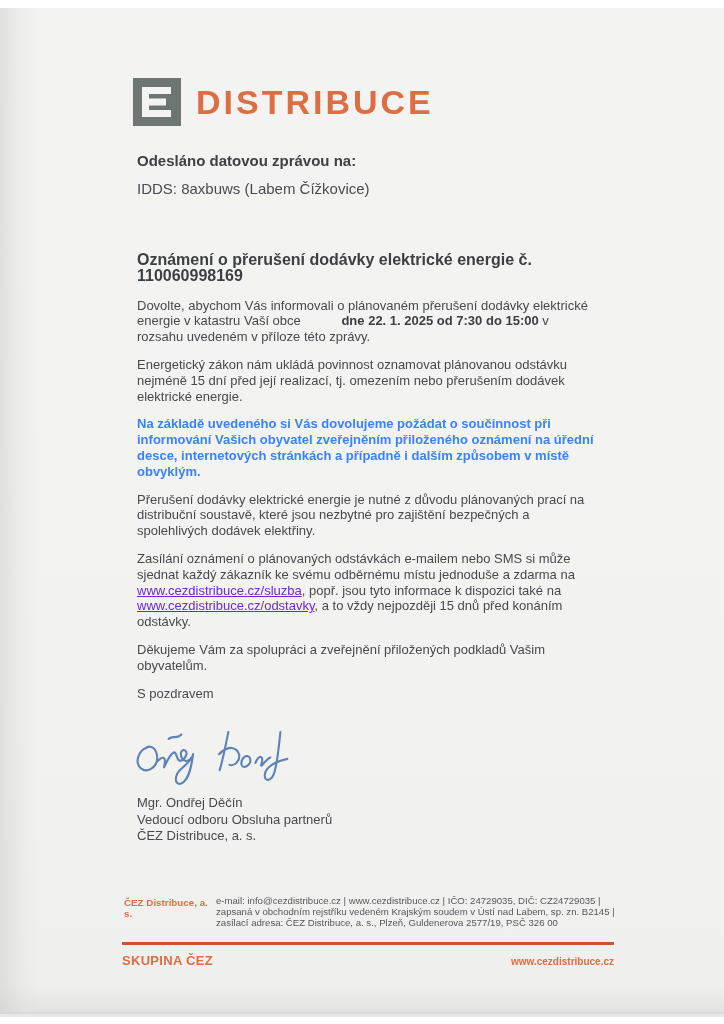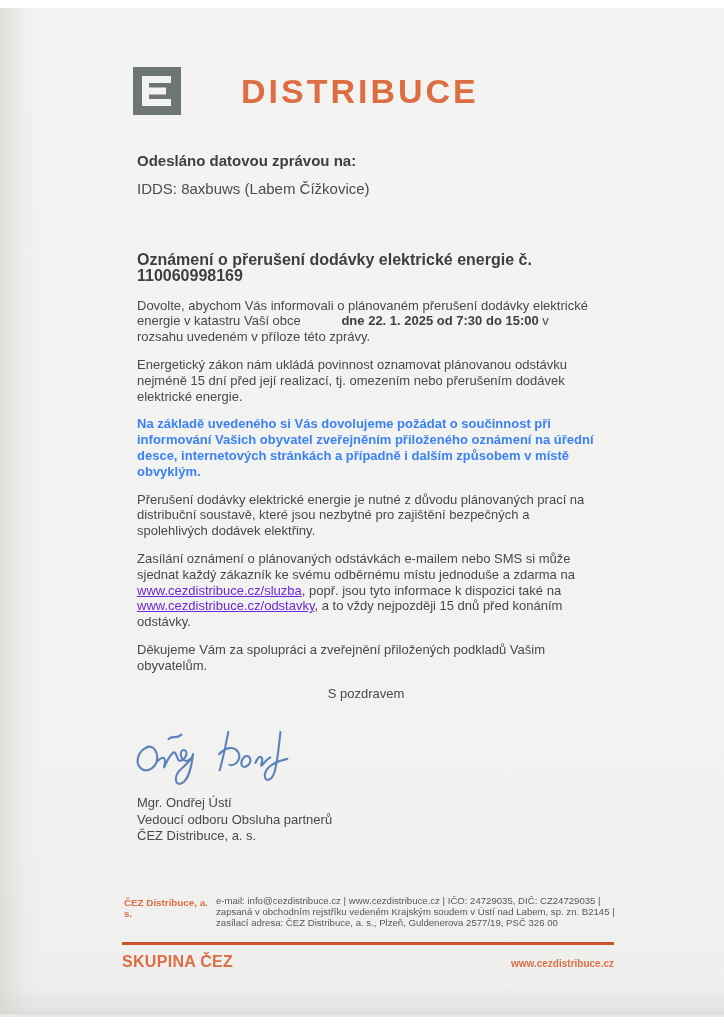--- a/index.html
+++ b/index.html
@@ -19,21 +19,21 @@
       linear-gradient(180deg, #f3f3f1 0%, #f2f2f0 70%, #efefed 97%, #e2e2e0 100%);
   }
   .scan-bottom-edge {
     position: absolute;
     left: 0; top: 1012px; width: 724px; height: 5px;
     background: #d7d7d5;
     opacity: .6;
   }
 
   
-  .brand { position: absolute; left: 133px; top: 67px; display: flex; align-items: center; gap: 45px; }
+  .brand { position: absolute; left: 133px; top: 78px; display: flex; align-items: center; }
   .brand-logo { width: 48px; height: 48px; display: block; }
   .brand-word {
     margin-left: 15px;
     font-size: 34px;
     font-weight: bold;
     letter-spacing: 3px;
     color: #dd6e44;
   }
 
   
@@ -42,21 +42,21 @@
   .sent-recipient { font-weight: normal; color: #494d50; }
 
   
   .letter-body { position: absolute; left: 137px; top: 252px; width: 458px; font-size: 13px; line-height: 15.8px; color: #464a4d; }
   .subject { font-size: 16px; font-weight: bold; color: #3c4043; margin-bottom: 14px; }
   .letter-body p { margin-bottom: 12px; }
   .para-bold { font-weight: bold; color: #3b82f6; }
   .inline-bold { font-weight: bold; color: #3c4043; margin-left: 37px; }
   .doc-link { color: #6d28d9; text-decoration: underline; cursor: pointer; }
   .thanks { margin-bottom: 33px; }
-  .salutation { margin-bottom: 8px; text-align: center; }
+  .salutation { margin-bottom: 8px; }
 
   
   .signature-wrap { margin: 0 0 6px -6px; height: 76px; }
   .signature-wrap svg { transform: rotate(-2deg); }
 
   .signer-block { line-height: 16.5px; color: #464a4d; }
 
   
   .footer-company-label {
     position: absolute; left: 124px; top: 897px; width: 88px;
@@ -67,21 +67,21 @@
     font-size: 9.6px; line-height: 10.8px; color: #55595c;
   }
   .footer-rule {
     position: absolute; left: 122px; top: 942px; width: 492px; height: 3px;
     background: #cd5430;
   }
   .footer-bottom {
     position: absolute; left: 122px; top: 953px; width: 492px;
     display: flex; justify-content: space-between; align-items: baseline;
   }
-  .footer-group { font-size: 16px; font-weight: bold; color: #dd6e44; letter-spacing: .3px; }
+  .footer-group { font-size: 13px; font-weight: bold; color: #dd6e44; letter-spacing: .3px; }
   .footer-site  { font-size: 10px;  font-weight: bold; color: #dd6e44; }
 </style>
 </head>
 <body>
 
 <div class="scan-page"></div>
 <div class="scan-bottom-edge"></div>
 
 <div class="brand">
   <svg class="brand-logo" viewBox="0 0 48 48" xmlns="http://www.w3.org/2000/svg">
@@ -124,21 +124,21 @@
       <path d="M62,40 C60,52 57,66 49,69 C42,71 42,60 50,54 C55,50 61,45 62,40"></path>
       <path d="M98,19 C95,32 91,48 88,57"></path>
       <path d="M88,41 C97,32 106,34 108,42 C109,48 103,54 98,52"></path>
       <path d="M114,44 C108,48 109,57 115,54 C121,51 120,42 114,44"></path>
       <path d="M124,51 C128,42 133,44 130,52 C128,58 134,48 139,46"></path>
       <path d="M150,21 C148,36 146,50 143,60 C140,70 132,71 133,63 C134,55 145,50 156,48"></path>
     </svg>
   </div>
 
   <div class="signer-block">
-    <div>Mgr. Ondřej Ústí</div>
+    <div>Mgr. Ondřej Děčín</div>
     <div>Vedoucí odboru Obsluha partnerů</div>
     <div>ČEZ Distribuce, a. s.</div>
   </div>
 </div>
 
 <div class="footer-company-label">ČEZ Distribuce, a. s.</div>
 
 <div class="footer-lines">
   <div>e-mail: info@cezdistribuce.cz | www.cezdistribuce.cz | IČO: 24729035, DIČ: CZ24729035 |</div>
   <div>zapsaná v obchodním rejstříku vedeném Krajským soudem v Ústí nad Labem, sp. zn. B2145 |</div>

